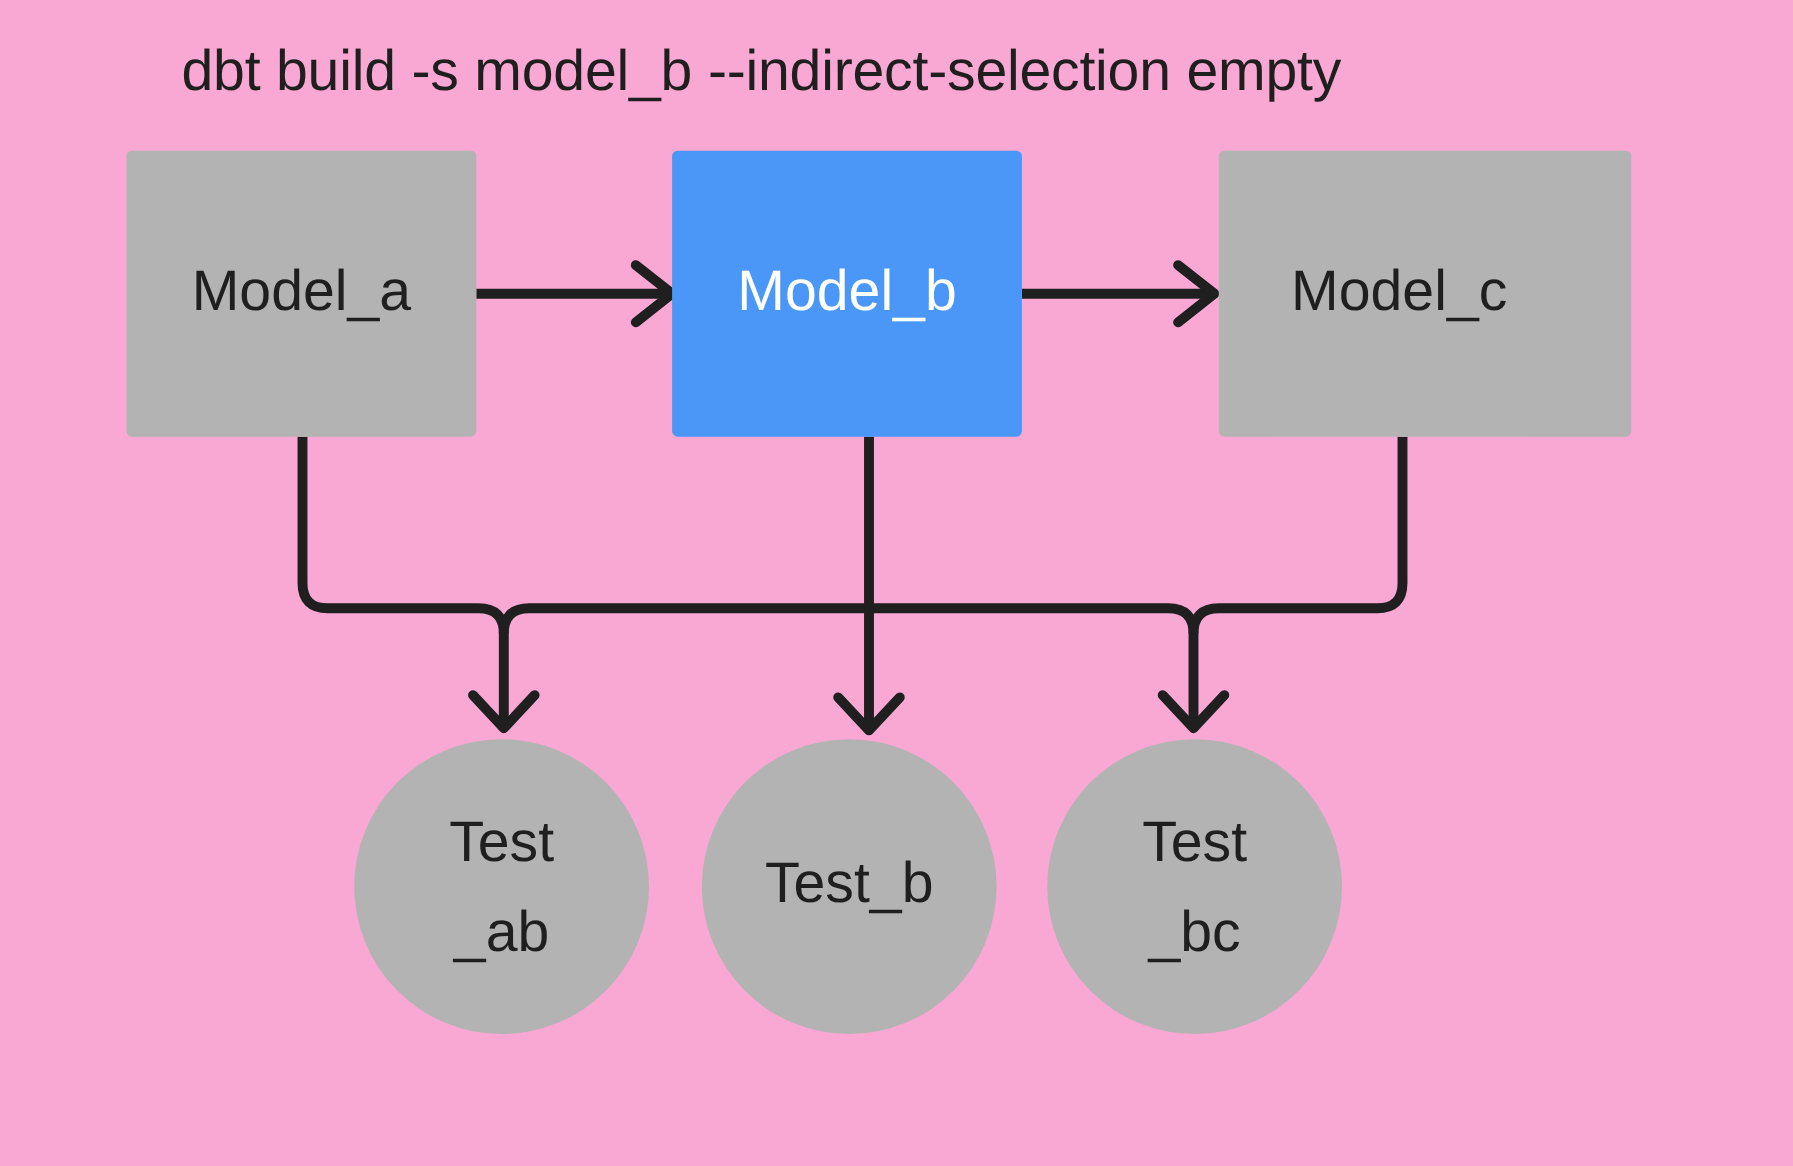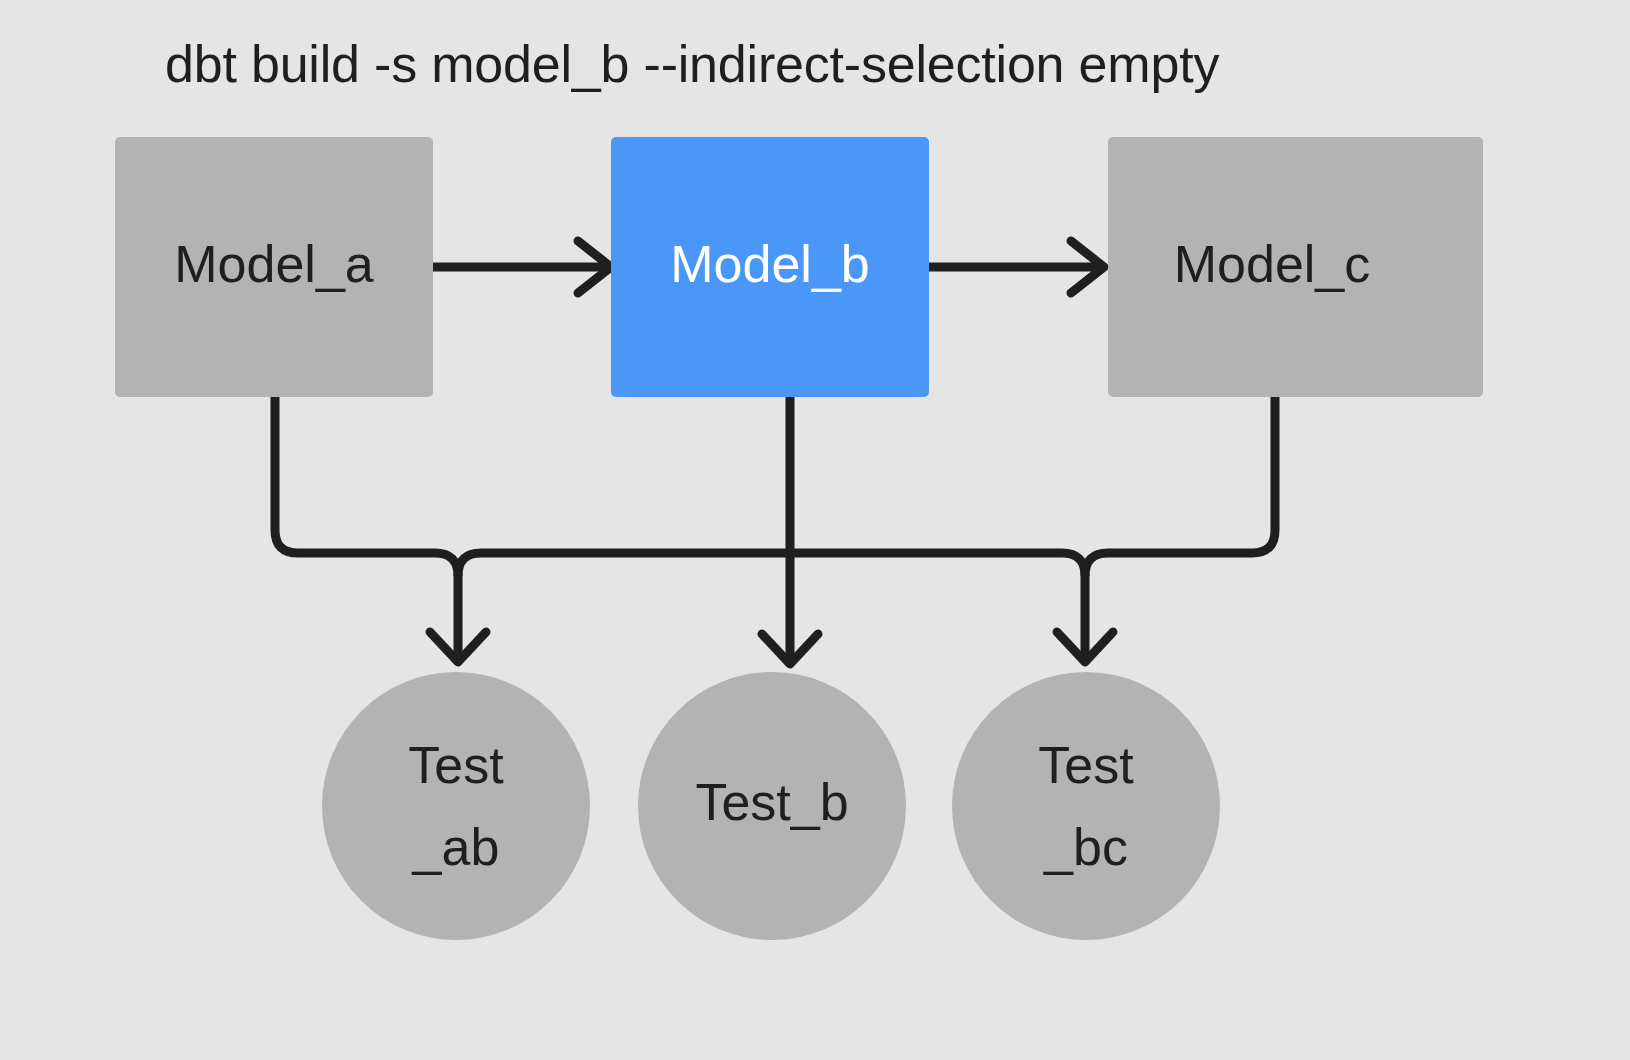--- a/index.html
+++ b/index.html
@@ -10,21 +10,21 @@
   body {
     width: 1630px;
     height: 1060px;
     overflow: hidden;
     font-family: "Liberation Sans", sans-serif;
   }
   #diagram-root {
     position: relative;
     width: 1630px;
     height: 1060px;
-    background: #e5e5e5;
+    background: #f9a8d4;
   }
   svg#flow {
     display: block;
     width: 1630px;
     height: 1060px;
   }
   .title-text {
     font-family: "Liberation Sans", sans-serif;
     font-size: 52px;
     fill: #1f1f1f;

